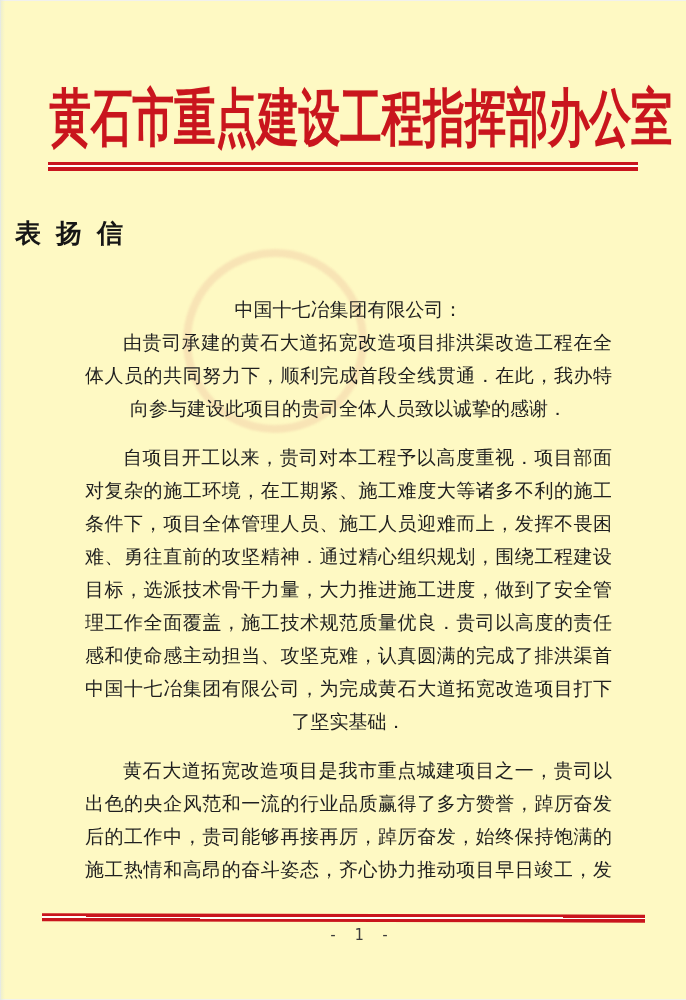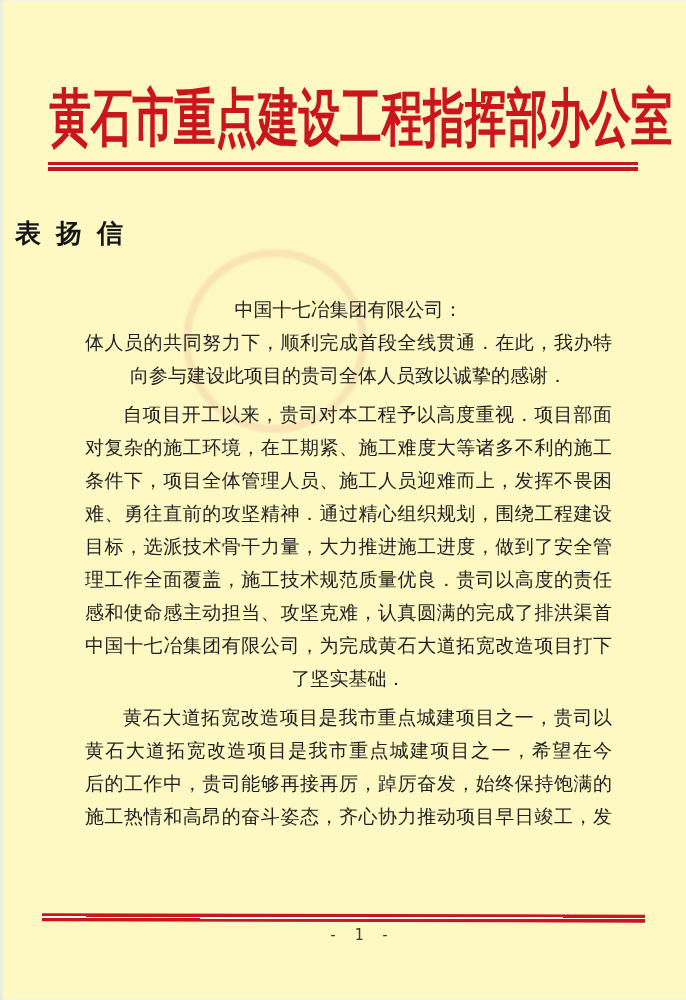--- a/index.html
+++ b/index.html
@@ -97,21 +97,21 @@
     overflow: hidden;
   }
   .line.just {
     text-align: justify;
     text-align-last: justify;
   }
   .line.indent {
     padding-left: 38px;
     width: calc(100% - 38px);
   }
-  .line.pgap { margin-top: 6px; }
+  .line.pgap { margin-top: 16px; }
   .page-number {
     position: absolute;
     top: 926px;
     left: 0; right: 0;
     text-align: center;
     font-family: "DejaVu Sans Mono", "Liberation Mono", monospace;
     font-size: 15px;
     letter-spacing: 4px;
     color: #3c3c3c;
   }
@@ -126,33 +126,34 @@
   </div>
 
   <div class="rule rule-top"></div>
 
   <div class="doc-title">表扬信</div>
 
   <div class="seal"></div>
 
   <div class="body" id="body-lines">
       <div class="line">中国十七冶集团有限公司：</div>
+      <div class="line indent just">由贵司承建的黄石大道拓宽改造项目排洪渠改造工程在全</div>
       <div class="line just">体人员的共同努力下，顺利完成首段全线贯通．在此，我办特</div>
       <div class="line">向参与建设此项目的贵司全体人员致以诚挚的感谢．</div>
       <div class="line indent just pgap">自项目开工以来，贵司对本工程予以高度重视．项目部面</div>
       <div class="line just">对复杂的施工环境，在工期紧、施工难度大等诸多不利的施工</div>
       <div class="line just">条件下，项目全体管理人员、施工人员迎难而上，发挥不畏困</div>
       <div class="line just">难、勇往直前的攻坚精神．通过精心组织规划，围绕工程建设</div>
       <div class="line just">目标，选派技术骨干力量，大力推进施工进度，做到了安全管</div>
       <div class="line just">理工作全面覆盖，施工技术规范质量优良．贵司以高度的责任</div>
       <div class="line just">感和使命感主动担当、攻坚克难，认真圆满的完成了排洪渠首</div>
       <div class="line just">中国十七冶集团有限公司，为完成黄石大道拓宽改造项目打下</div>
       <div class="line">了坚实基础．</div>
       <div class="line indent just pgap">黄石大道拓宽改造项目是我市重点城建项目之一，贵司以</div>
-      <div class="line just">黄石大道拓宽改造项目是我市重点城建项目之一，希望在今</div>
+      <div class="line just">出色的央企风范和一流的行业品质赢得了多方赞誉，踔厉奋发</div>
       <div class="line just">后的工作中，贵司能够再接再厉，踔厉奋发，始终保持饱满的</div>
       <div class="line just">施工热情和高昂的奋斗姿态，齐心协力推动项目早日竣工，发</div>
     </div>
 
   <div class="rule rule-bottom"></div>
 
   <div class="page-number">- 1 -</div>
 
 </div>
 

